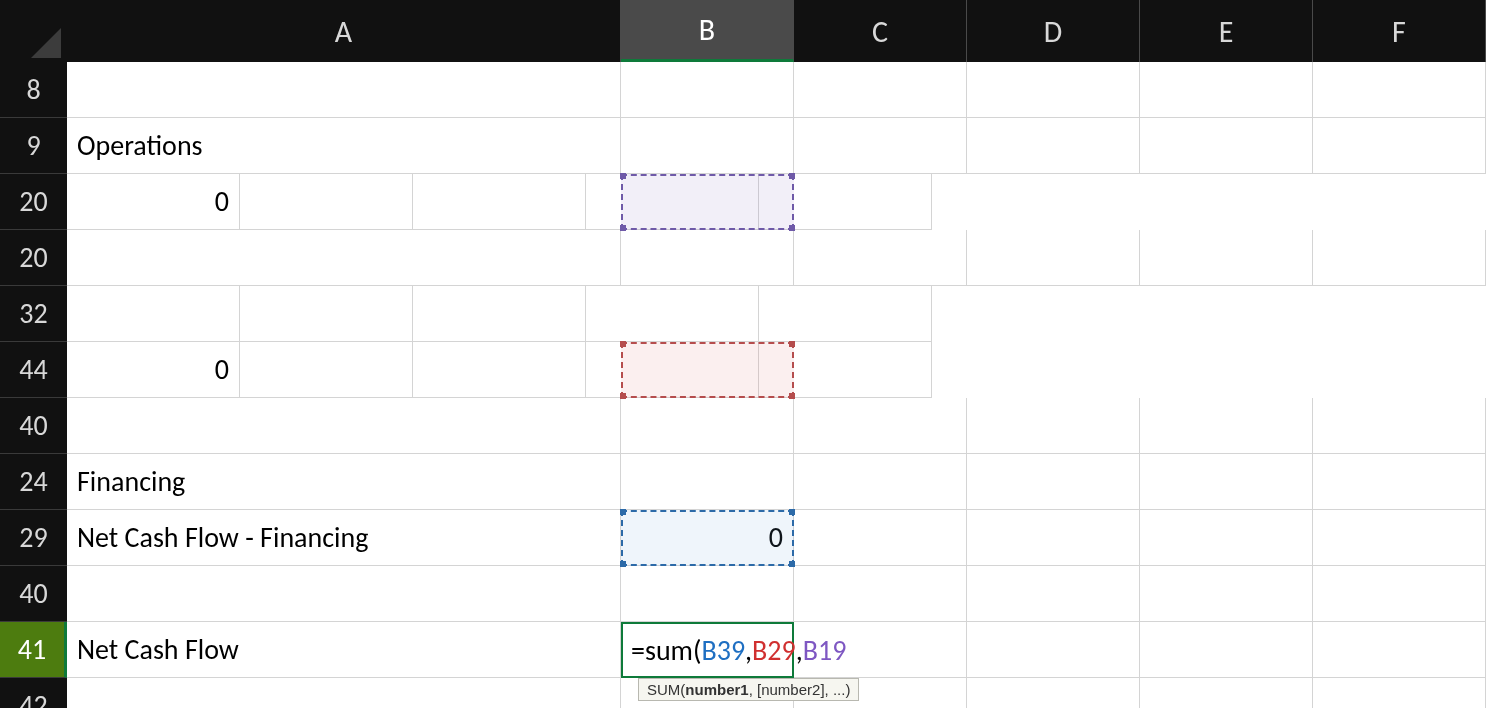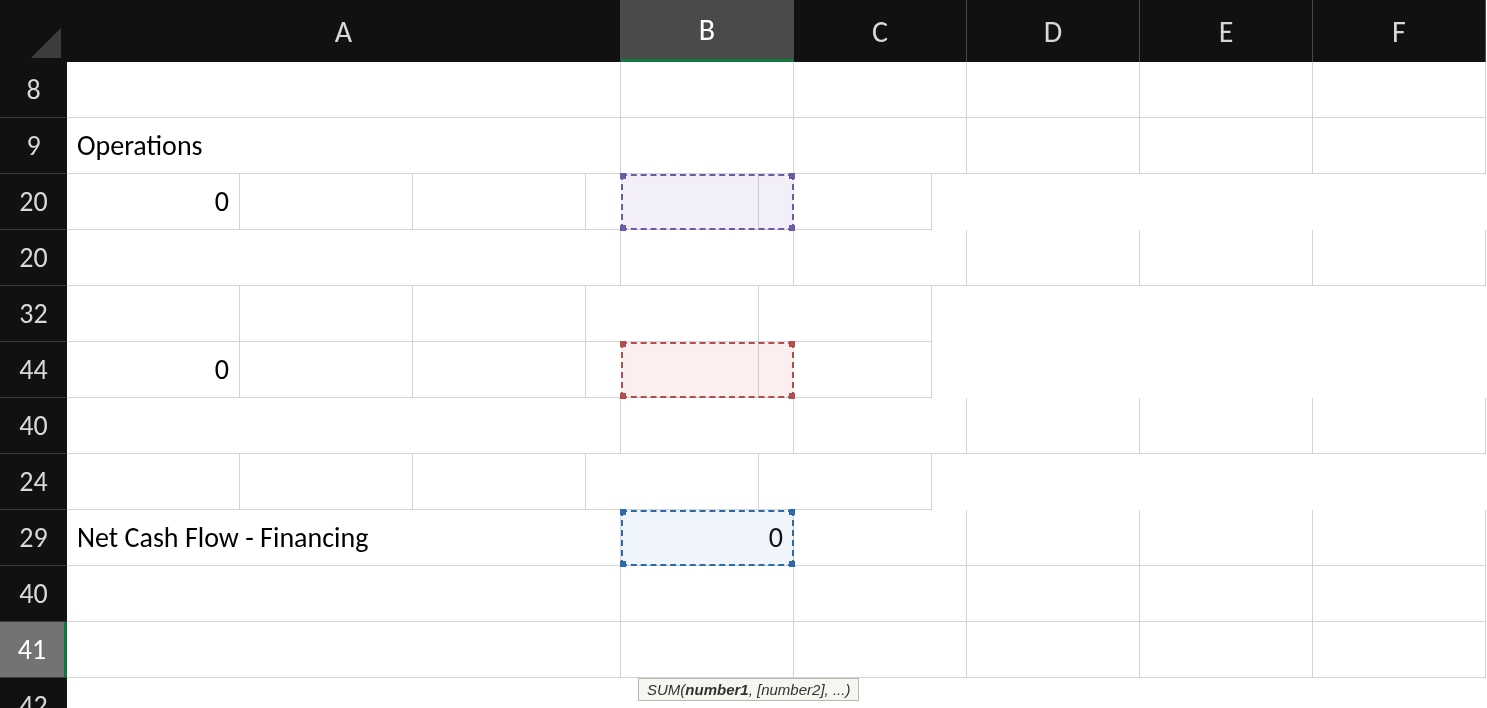--- a/index.html
+++ b/index.html
@@ -55,21 +55,21 @@
     width: 67px; height: 56px;
     display: flex;
     align-items: center;
     justify-content: center;
     color: #d8d8d8;
     font-size: 28px;
     border-bottom: 1px solid #3a3a3a;
     background: #111;
   }
   .row-head.sel {
-    background: #737373;
+    background: #4d7c0f;
     color: #fff;
     border-right: 3px solid #0e7a3a;
     text-align: center;
   }
 
   
   .grid-body {
     position: absolute;
     left: 67px; top: 62px;
     right: 0;
@@ -244,20 +244,21 @@
   <div class="grid-row">
     <div class="cell w-A"></div>
     <div class="cell w-B"></div>
     <div class="cell w-C"></div>
     <div class="cell w-D"></div>
     <div class="cell w-E"></div>
     <div class="cell w-F"></div>
   </div>
 
   <div class="grid-row">
+    <div class="cell w-A">Financing</div>
     <div class="cell w-B"></div>
     <div class="cell w-C"></div>
     <div class="cell w-D"></div>
     <div class="cell w-E"></div>
     <div class="cell w-F"></div>
   </div>
 
   <div class="grid-row">
     <div class="cell w-A">Net Cash Flow - Financing</div>
     <div class="cell w-B num">0</div>
@@ -269,20 +270,32 @@
 
   <div class="grid-row">
     <div class="cell w-A"></div>
     <div class="cell w-B"></div>
     <div class="cell w-C"></div>
     <div class="cell w-D"></div>
     <div class="cell w-E"></div>
     <div class="cell w-F"></div>
   </div>
 
+  <div class="grid-row">
+    <div class="cell w-A">Net Cash Flow</div>
+    <div class="cell w-B active-cell">
+      <span class="formula-text">
+        <span>=sum(</span><span class="ref1">B39</span><span>,</span><span class="ref2">B29</span><span>,</span><span class="ref3">B19</span>
+      </span>
+    </div>
+    <div class="cell w-C"></div>
+    <div class="cell w-D"></div>
+    <div class="cell w-E"></div>
+    <div class="cell w-F"></div>
+  </div>
 
   <div class="grid-row">
     <div class="cell w-A"></div>
     <div class="cell w-B"></div>
     <div class="cell w-C"></div>
     <div class="cell w-D"></div>
     <div class="cell w-E"></div>
     <div class="cell w-F"></div>
   </div>
 
@@ -302,15 +315,15 @@
   <div class="corner-dot dot-red" style="right:-3px; bottom:-3px;"></div>
 </div>
 
 <div class="ref-box tint-blue" style="left:621px; top:510px; width:173px; height:56px;">
   <div class="corner-dot dot-blue" style="left:-3px; top:-3px;"></div>
   <div class="corner-dot dot-blue" style="right:-3px; top:-3px;"></div>
   <div class="corner-dot dot-blue" style="left:-3px; bottom:-3px;"></div>
   <div class="corner-dot dot-blue" style="right:-3px; bottom:-3px;"></div>
 </div>
 
-<div class="fn-tooltip" style="left:638px; top:678px;font-style:italic;">
+<div class="fn-tooltip" style="left:638px; top:678px;">
   <span>SUM(</span><b>number1</b><span>, [number2], ...)</span>
 </div>
 
 </body></html>

